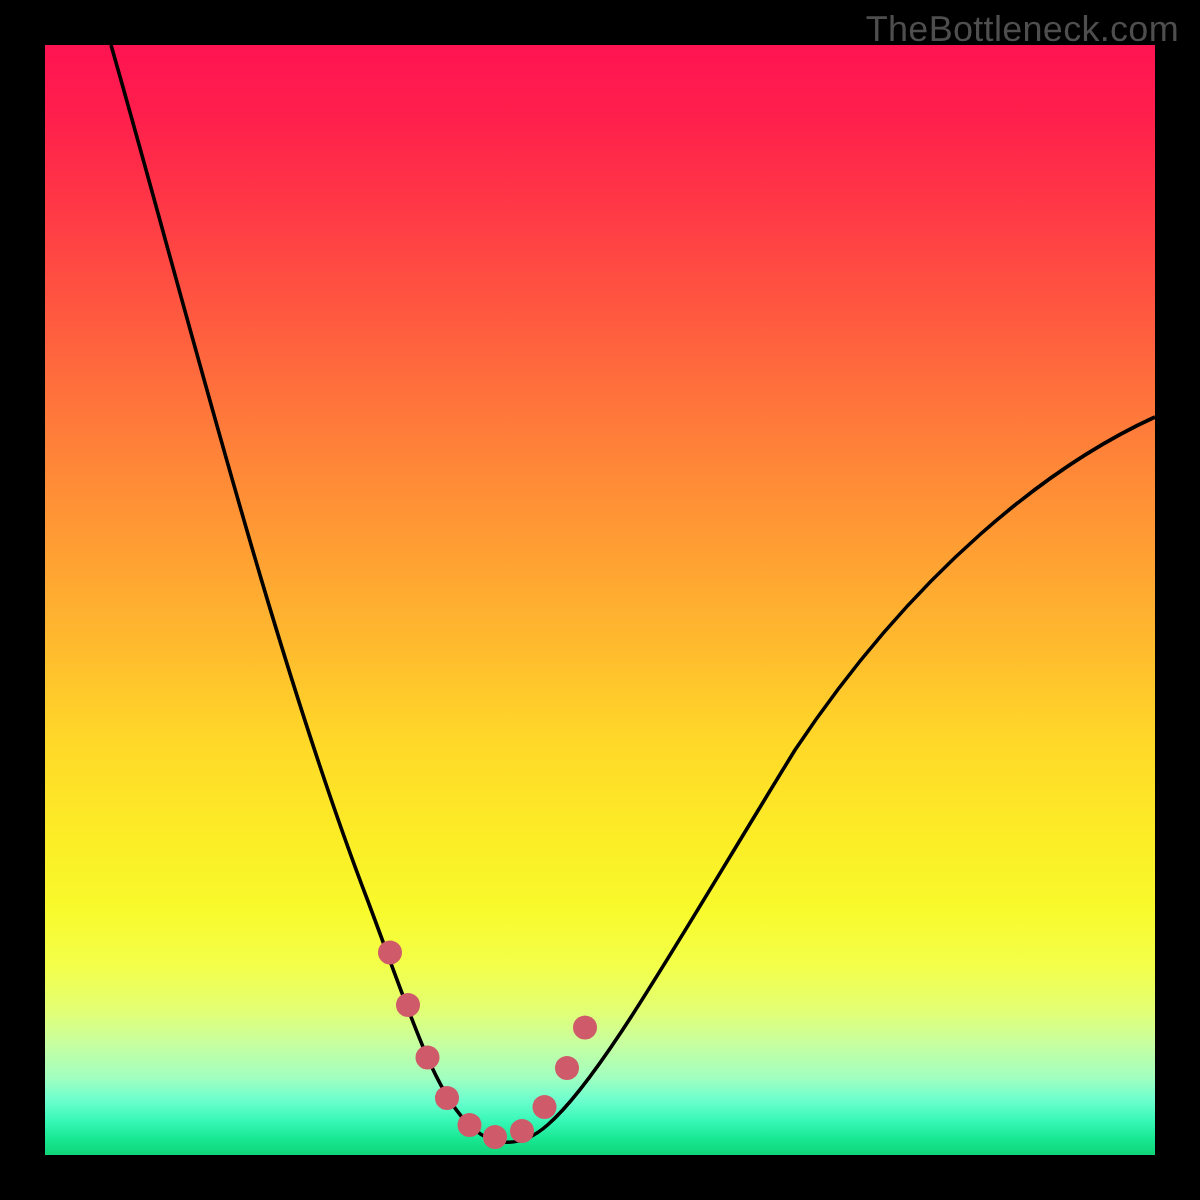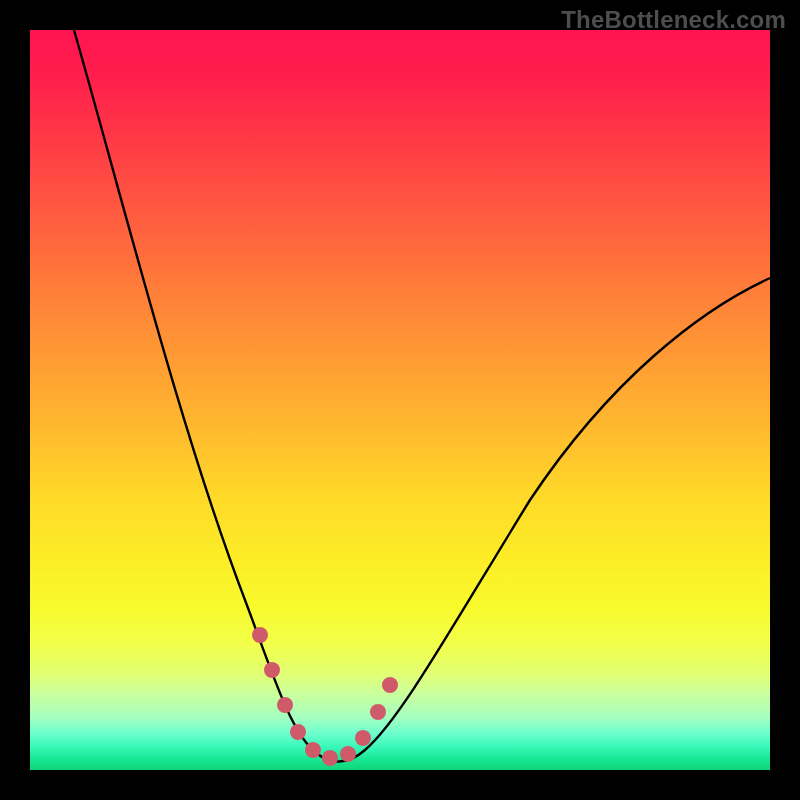--- a/index.html
+++ b/index.html
@@ -46,21 +46,21 @@
       #19e893 98.5%,
       #0fd578 100%
     );
   }
   .watermark {
     position: absolute;
     top: 6px;
     right: 14px;
     color: #4e4e4e;
     font-size: 24px;
-    font-weight: 700;
+    font-weight: 400;
     letter-spacing: 0.2px;
     user-select: none;
   }
   svg.curve {
     position: absolute;
     left: 0;
     top: 0;
     width: 740px;
     height: 740px;
     overflow: visible;

